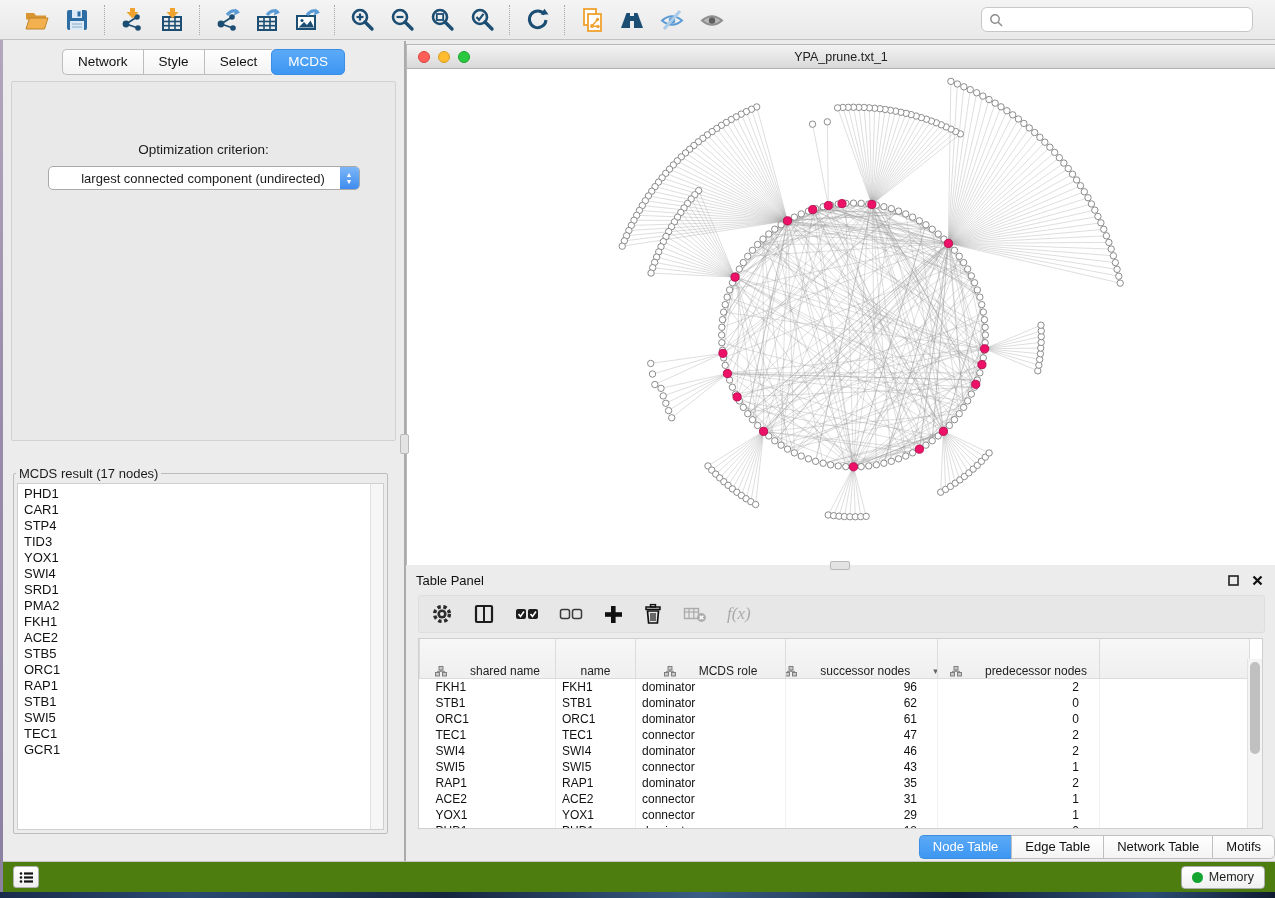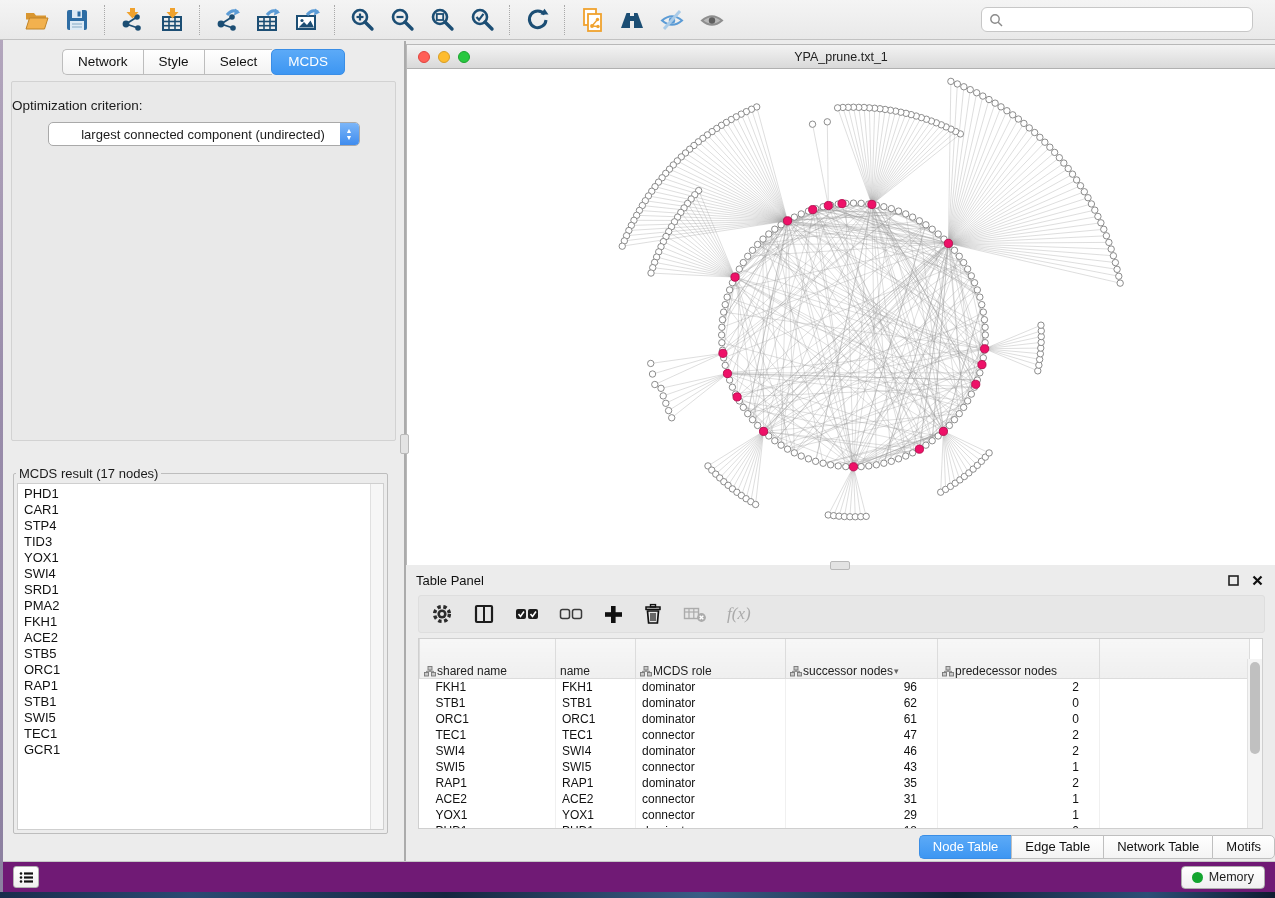--- a/index.html
+++ b/index.html
@@ -36,21 +36,21 @@
   .head-btn { width:16px; height:16px; display:flex; align-items:center; justify-content:center;
               margin-left:8px; cursor:default; }
   .ctab-bar { display:flex; justify-content:center; margin-top:8px; }
   .ctab { padding:4px 15px 5px; background:linear-gradient(#ffffff,#f3f3f3); border:1px solid #bdbdbd;
           border-right:none; font-size:13.5px; color:#111; cursor:default; }
   .ctab:first-child { border-radius:5px 0 0 5px; }
   .ctab.active { background:linear-gradient(#5caaf7,#3d96f2); color:#fff; border:1px solid #3a8ee6;
                  border-radius:5px; margin-left:-1px; padding:4px 16px 5px; }
   .ctab-content { margin:6px 8px 0 8px; height:360px; background:#e9e9e9;
                   border:1px solid #d2d2d2; border-radius:2px; padding-top:16px; }
-  .opt-label { text-align:left; font-size:13.5px; margin-bottom:9px; }
+  .opt-label { text-align:center; font-size:13.5px; margin-bottom:9px;margin-top:44px; }
   .dropdown { width:312px; height:24px; margin:8px auto; background:#fff; border:1px solid #a9a9a9;
               border-radius:5px; display:flex; align-items:center; position:relative; cursor:default; }
   .dropdown .dd-text { flex:1; text-align:center; font-size:13px; padding-left:18px; }
   .dd-stepper { width:19px; height:22px; border-radius:0 4px 4px 0;
                 background:linear-gradient(#7cb6f8,#3f8cee); display:flex; flex-direction:column;
                 align-items:center; justify-content:center; gap:1px; }
   .dd-stepper span { color:#fff; font-size:7px; line-height:6px; }
   .btn-row { display:flex; justify-content:center; gap:14px; margin-top:15px; }
   .push-btn { height:24px; padding:0 14px; background:linear-gradient(#ffffff,#efefef);
               border:1px solid #b4b4b4; border-radius:5px; font-size:13.5px; cursor:default;
@@ -92,38 +92,38 @@
   .tp-toolbar { margin:4px 10px 0 12px; height:38px; background:#e7e7e7; border:1px solid #dedede;
                 border-radius:3px; display:flex; align-items:center; gap:20px; padding:0 12px; }
   .tp-icon { display:flex; align-items:center; justify-content:center; cursor:default; }
   .fx-label { font-family:"Liberation Serif",serif; font-style:italic; font-size:17px; color:#aaa; }
   .data-table { position:absolute; left:12px; top:73px; right:12px; height:191px; background:#fff;
                 border:1px solid #cfcfcf; overflow:hidden; }
   table.grid { border-collapse:collapse; width:830px; table-layout:fixed; }
   .grid th { height:19px; background:linear-gradient(#f7f7f7,#efefef); border:1px solid #dcdcdc;
              border-top:none; font-weight:normal; font-size:12px; color:#222; text-align:center;
              position:relative; padding:0 4px; white-space:nowrap; overflow:hidden; }
-  .grid th .th-inner { display:flex; align-items:center; gap:1px;margin-top:25px; }
+  .grid th .th-inner { display:flex; align-items:center; justify-content:center; gap:23px;margin-top:25px; }
   .grid td { height:16px; font-size:12px; padding:0 6px; border-right:1px solid #f0f0f0;
              white-space:nowrap; overflow:hidden; color:#111; }
   .grid td.num { text-align:right; padding-right:20px; }
   .grid td.first { padding-left:16px; }
   .tbl-scroll { position:absolute; right:0; top:20px; bottom:0; width:15px; background:#f4f4f4;
                 border-left:1px solid #e2e2e2; }
   .tbl-thumb { position:absolute; left:2px; right:2px; top:3px; height:92px; background:#c0c0c0;
                border-radius:6px; }
   .ttab-bar { position:absolute; left:0; right:0; top:270px; display:flex; justify-content:flex-end; }
   .ttab { padding:3px 13px 4px; background:linear-gradient(#ffffff,#f4f4f4); border:1px solid #bfbfbf;
           border-right:none; font-size:13px; color:#111; cursor:default; }
   .ttab:first-child { border-radius:5px 0 0 5px; }
   .ttab:last-child { border-right:1px solid #bfbfbf; border-radius:0 5px 5px 0; }
   .ttab.active { background:linear-gradient(#5caaf7,#3d96f2); color:#fff; border-color:#3a8ee6; }
 
   
-  .statusbar { position:absolute; left:3px; bottom:6px; width:1272px; height:31px; background:#701a75;
+  .statusbar { position:absolute; left:3px; bottom:6px; width:1272px; height:31px; background:#4d7c0f;
                border-top:1px solid #c6c6c6; display:flex; align-items:center; padding:0 10px; }
   .status-left-btn { width:26px; height:22px; background:linear-gradient(#fff,#efefef);
                      border:1px solid #b2b2b2; border-radius:3px; display:flex; align-items:center;
                      justify-content:center; cursor:default; }
   .memory-btn { margin-left:auto; height:23px; padding:0 10px; background:linear-gradient(#fff,#f0f0f0);
                 border:1px solid #adadad; border-radius:4px; display:flex; align-items:center; gap:6px;
                 font-size:12.5px; cursor:default; }
 </style>
 </head>
 <body>

